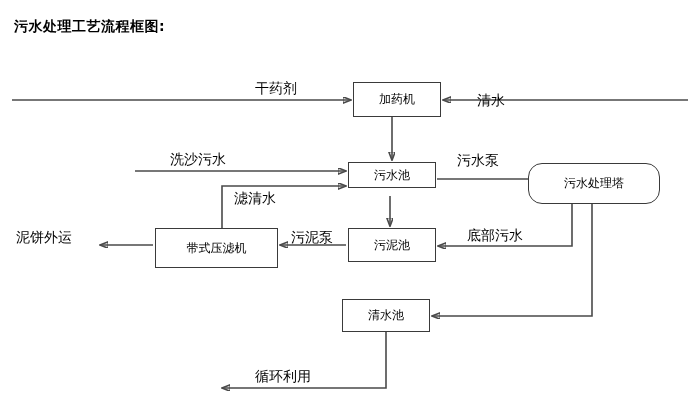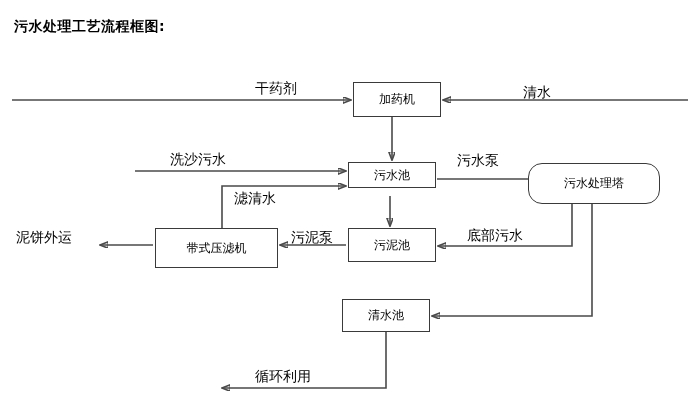--- a/index.html
+++ b/index.html
@@ -125,21 +125,21 @@
   <div class="node" style="left:348px; top:228px; width:88px; height:34px;">
     <span>污泥池</span>
   </div>
 
   <div class="node" style="left:342px; top:299px; width:88px; height:33px;">
     <span>清水池</span>
   </div>
 
   <div class="term-label" style="left:255px; top:80px;">干药剂</div>
 
-  <div class="term-label" style="left:477px; top:84px;margin-left:46px;">清水</div>
+  <div class="term-label" style="left:477px; top:92px;">清水</div>
 
   <div class="term-label" style="left:170px; top:151px;">洗沙污水</div>
 
   <div class="term-label" style="left:16px; top:229px;">泥饼外运</div>
 
   <div class="term-label" style="left:255px; top:368px;">循环利用</div>
 
   <div class="edge-label" style="left:234px; top:190px;">滤清水</div>
 
   <div class="edge-label" style="left:457px; top:152px;">污水泵</div>

